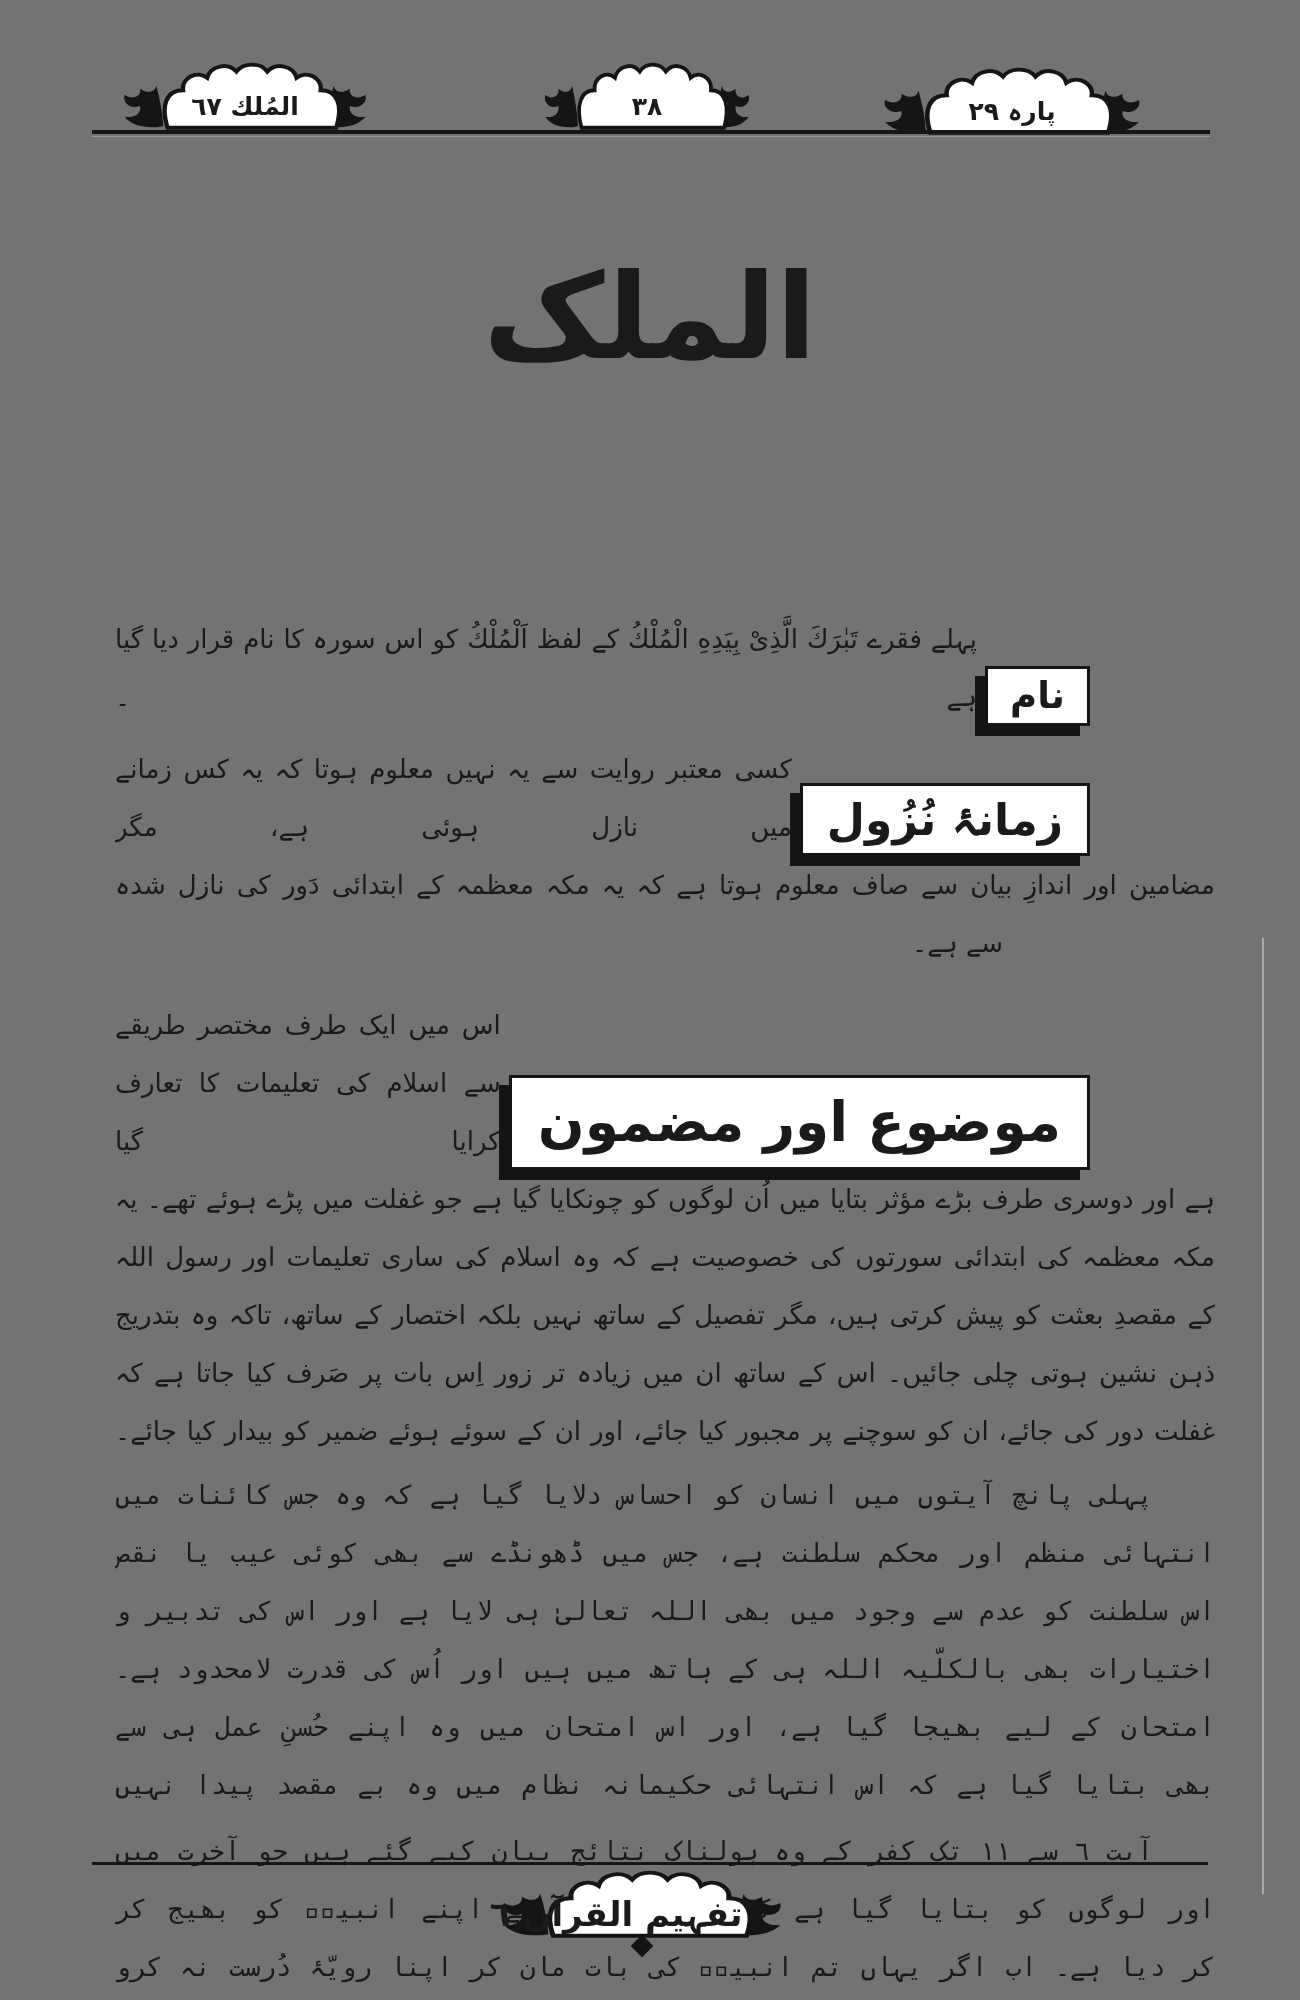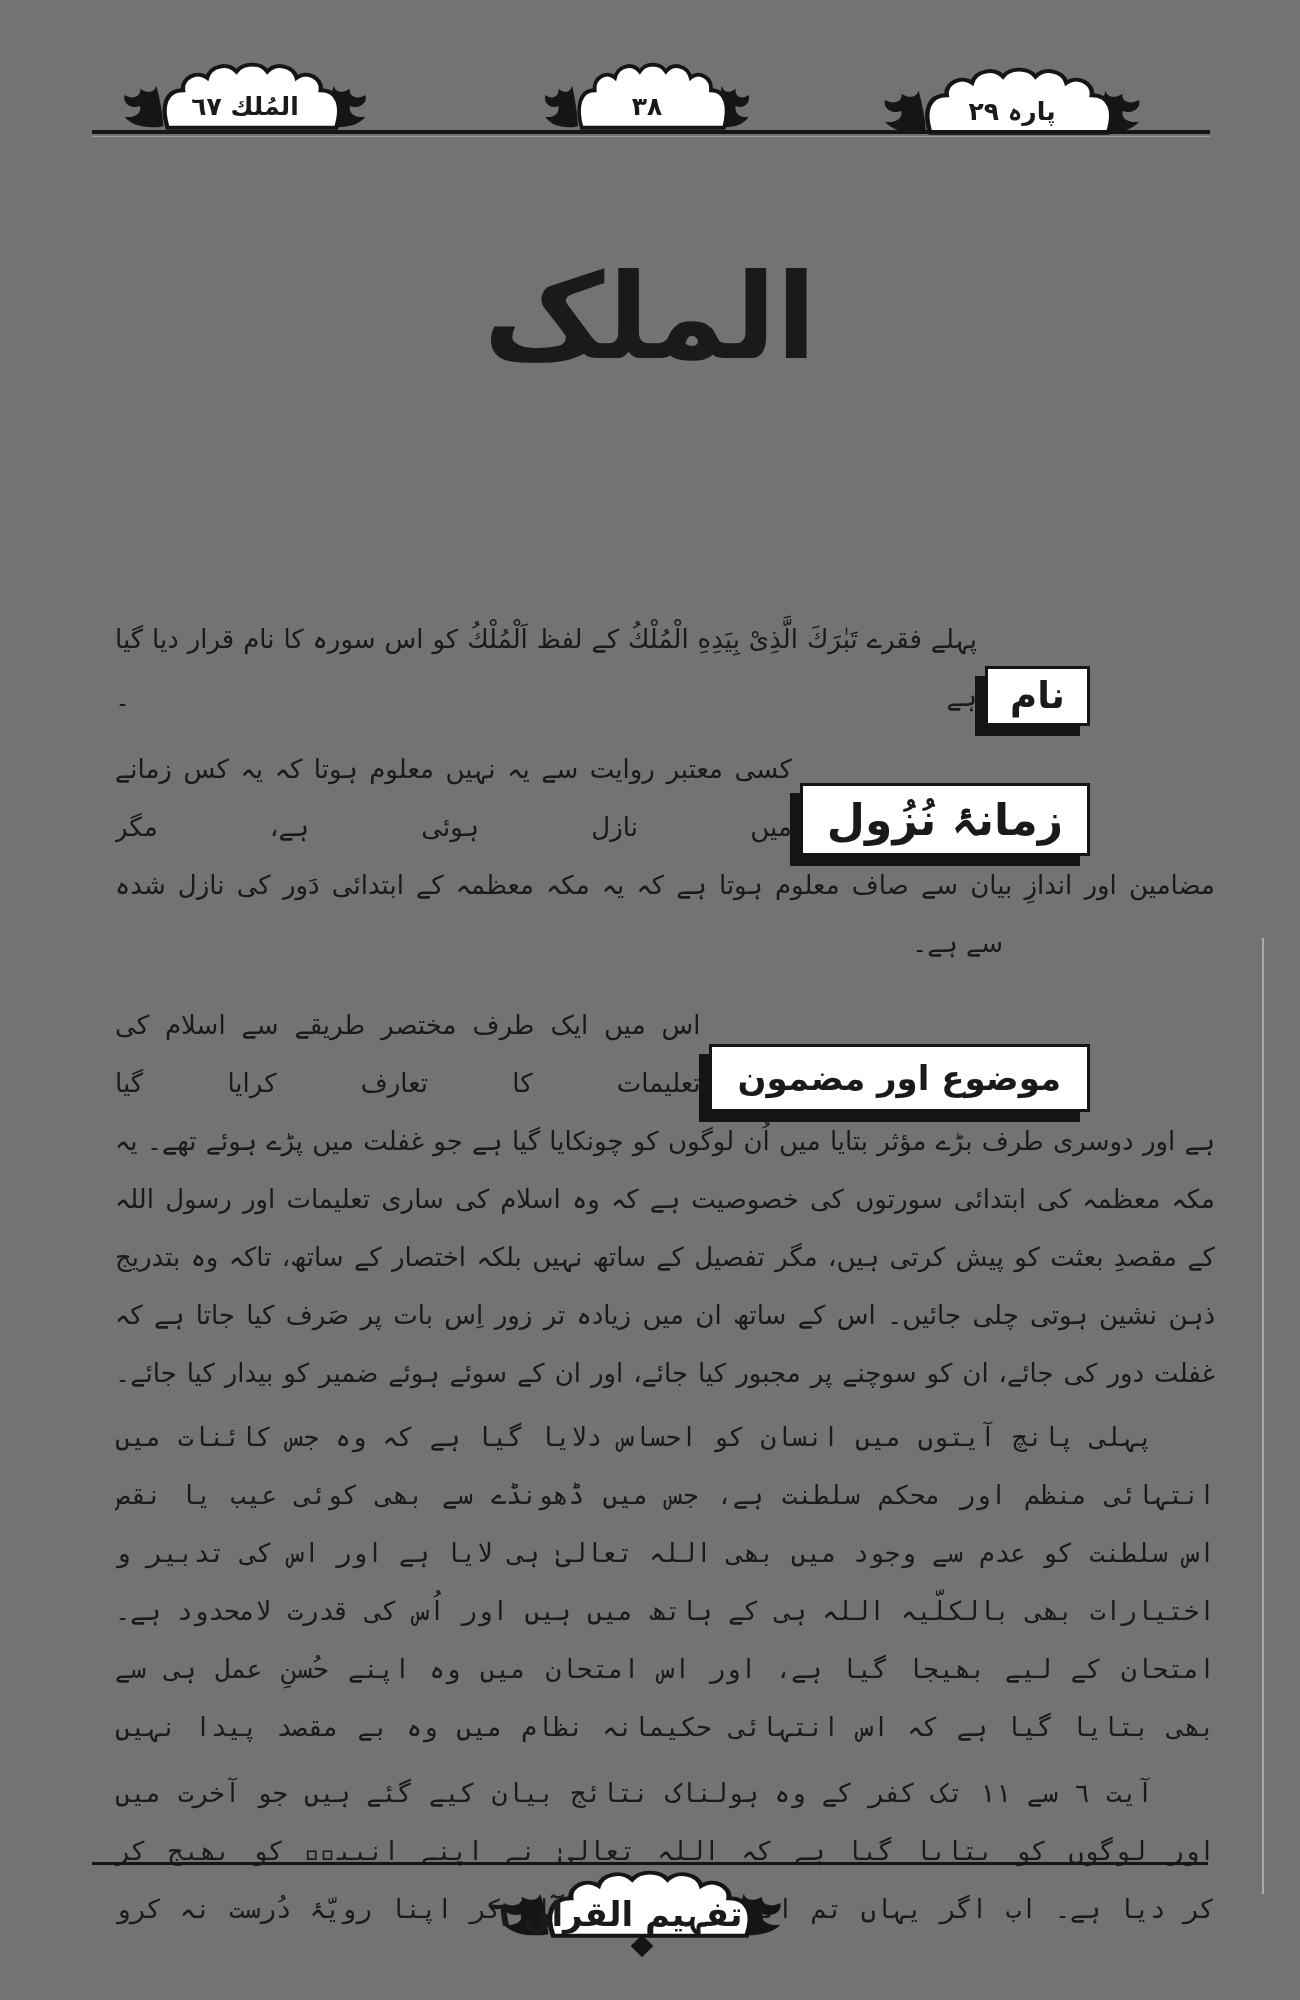--- a/index.html
+++ b/index.html
@@ -35,21 +35,21 @@
   .tline.ind{padding-right:62px;}
   .frow{display:flex;align-items:flex-end;gap:8px;}
   .frow .frow-line{flex:1;height:auto;}
   .hbox{
     flex:none;background:#ffffff;border:3px solid #141414;
     box-shadow:-10px 10px 0 #141414;margin-right:125px;
     font-weight:bold;text-align:center;white-space:nowrap;line-height:1.25;
   }
   .hbox-sm{font-size:37px;padding:4px 22px;}
   .hbox-md{font-size:44px;padding:6px 24px;}
-  .hbox-lg{font-size:34px;padding:10px 26px;}
+  .hbox-lg{font-size:55px;padding:10px 26px;}
   .sec2{margin-top:14px;}
   .sec3{margin-top:20px;}
   .para{margin-top:8px;font-family:Liberation Mono, monospace;}
   
   .frule{position:absolute;left:92px;top:1862px;width:1116px;height:3px;background:#161616;}
   .b-volume{left:494px;top:1864px;width:296px;}
   .b-volume .badge-text{top:30px;font-size:34px;}
   .finial{
     position:absolute;left:50%;top:74px;width:16px;height:16px;
     transform:translateX(-50%) rotate(45deg);background:#141414;

